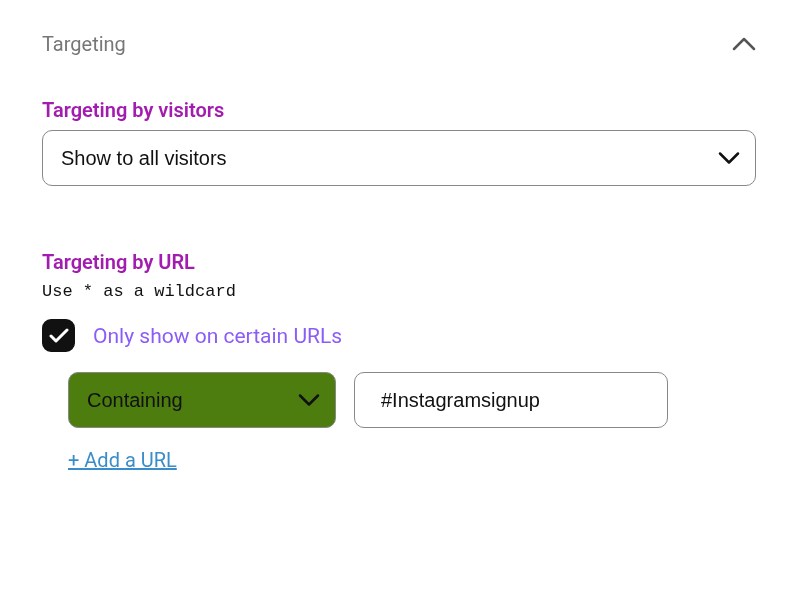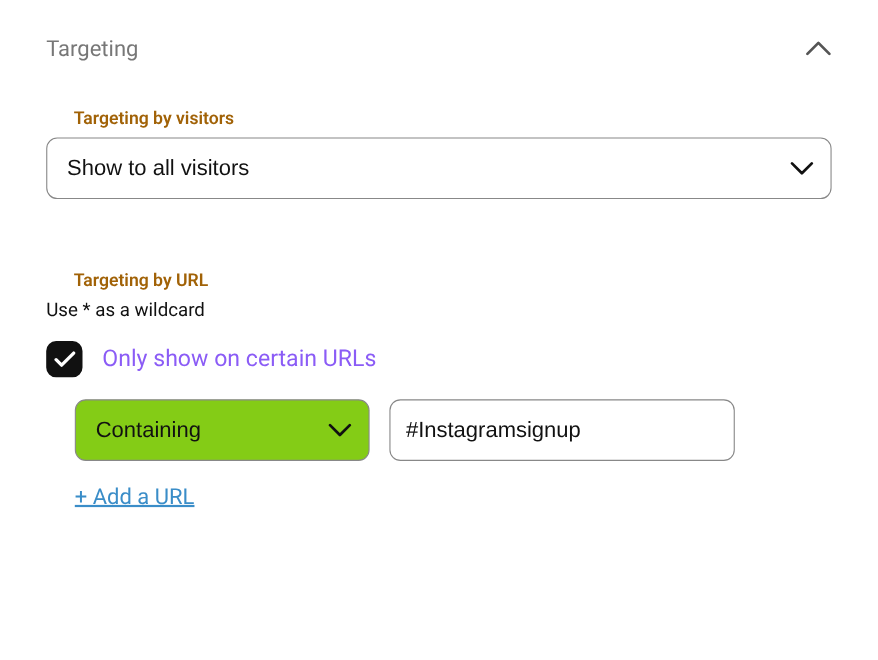--- a/index.html
+++ b/index.html
@@ -30,31 +30,31 @@
     }
     .chevron-up {
       width: 24px;
       height: 24px;
       display: flex;
       align-items: center;
       justify-content: center;
       cursor: pointer;
     }
     .field-label {
-      font-size: 16px;
+      font-size: 20px;
       font-weight: 600;
-      color: #a16207;
+      color: #a21caf;
       margin-bottom: 8px;
-      margin-left: 25px;
     }
     .field-hint {
       font-size: 17px;
       font-weight: 400;
       color: #111;
       margin-bottom: 18px;
+      font-family: Liberation Mono, monospace;
     }
     .select-wrapper {
       position: relative;
       width: 100%;
       margin-bottom: 64px;
     }
     .select-control {
       width: 100%;
       height: 56px;
       border: 1px solid #888;
@@ -115,38 +115,38 @@
     }
     .condition-select {
       position: relative;
       width: 268px;
     }
     .condition-control {
       width: 100%;
       height: 56px;
       border: 1px solid #888;
       border-radius: 10px;
-      background: #84cc16;
+      background: #4d7c0f;
       font-size: 20px;
       color: #111;
       padding: 0 48px 0 18px;
       appearance: none;
       -webkit-appearance: none;
       cursor: pointer;
       text-align: left;
     }
     .url-input {
       width: 314px;
       height: 56px;
       border: 1px solid #888;
       border-radius: 10px;
       background: #fff;
       font-size: 20px;
       color: #111;
-      padding: 0 14px;
+      padding: 0 26px;
     }
     .add-url-link {
       display: block;
       padding-left: 26px;
       font-size: 20px;
       color: #3a8dc8;
       cursor: pointer;
       margin-bottom: 34px;
       text-decoration: underline;
     }

